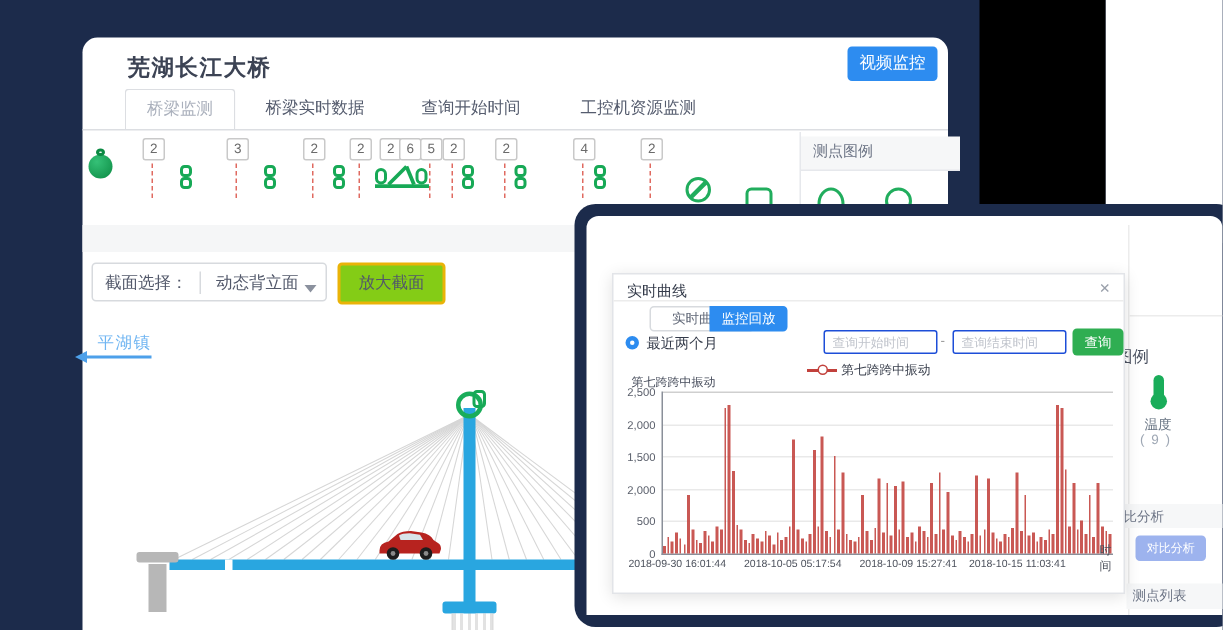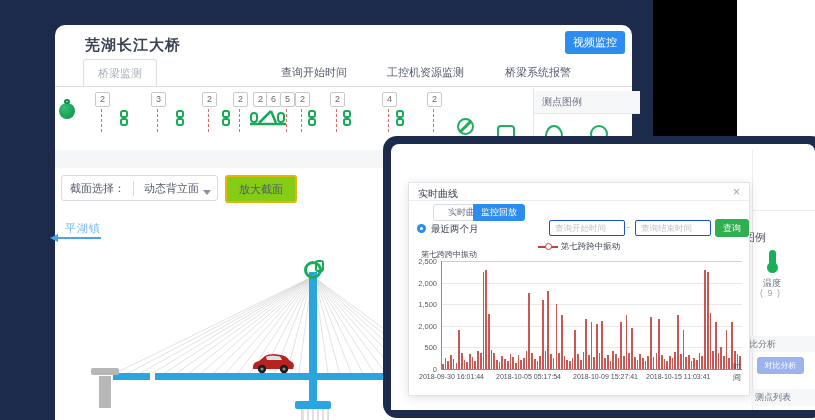--- a/index.html
+++ b/index.html
@@ -125,23 +125,23 @@
   .bar{position:absolute;bottom:0;width:1.7px;background:#c2413c;opacity:.88;}
 </style>
 </head>
 <body>
 
 <div class="abs main-card">
   <div class="abs page-title">芜湖长江大桥</div>
 
   <div class="abs tabbar">
     <div class="tab active" style="left:28px;">桥梁监测</div>
+    <div class="tab" style="left:108px;">桥梁实时数据</div>
     <div class="tab" style="left:212px;">查询开始时间</div>
     <div class="tab" style="left:318px;">工控机资源监测</div>
-    <div class="tab" style="left:436px;">桥梁系统报警</div>
     <div class="abs video-btn">视频监控</div>
   </div>
 
   <div class="abs strip">
     <div class="ball" style="left:4px;"></div>
 
     <span class="badge" style="left:40px;">2</span>
     <span class="dash" style="left:46px;"></span>
     <span class="chain" style="left:64px;"></span>
 

